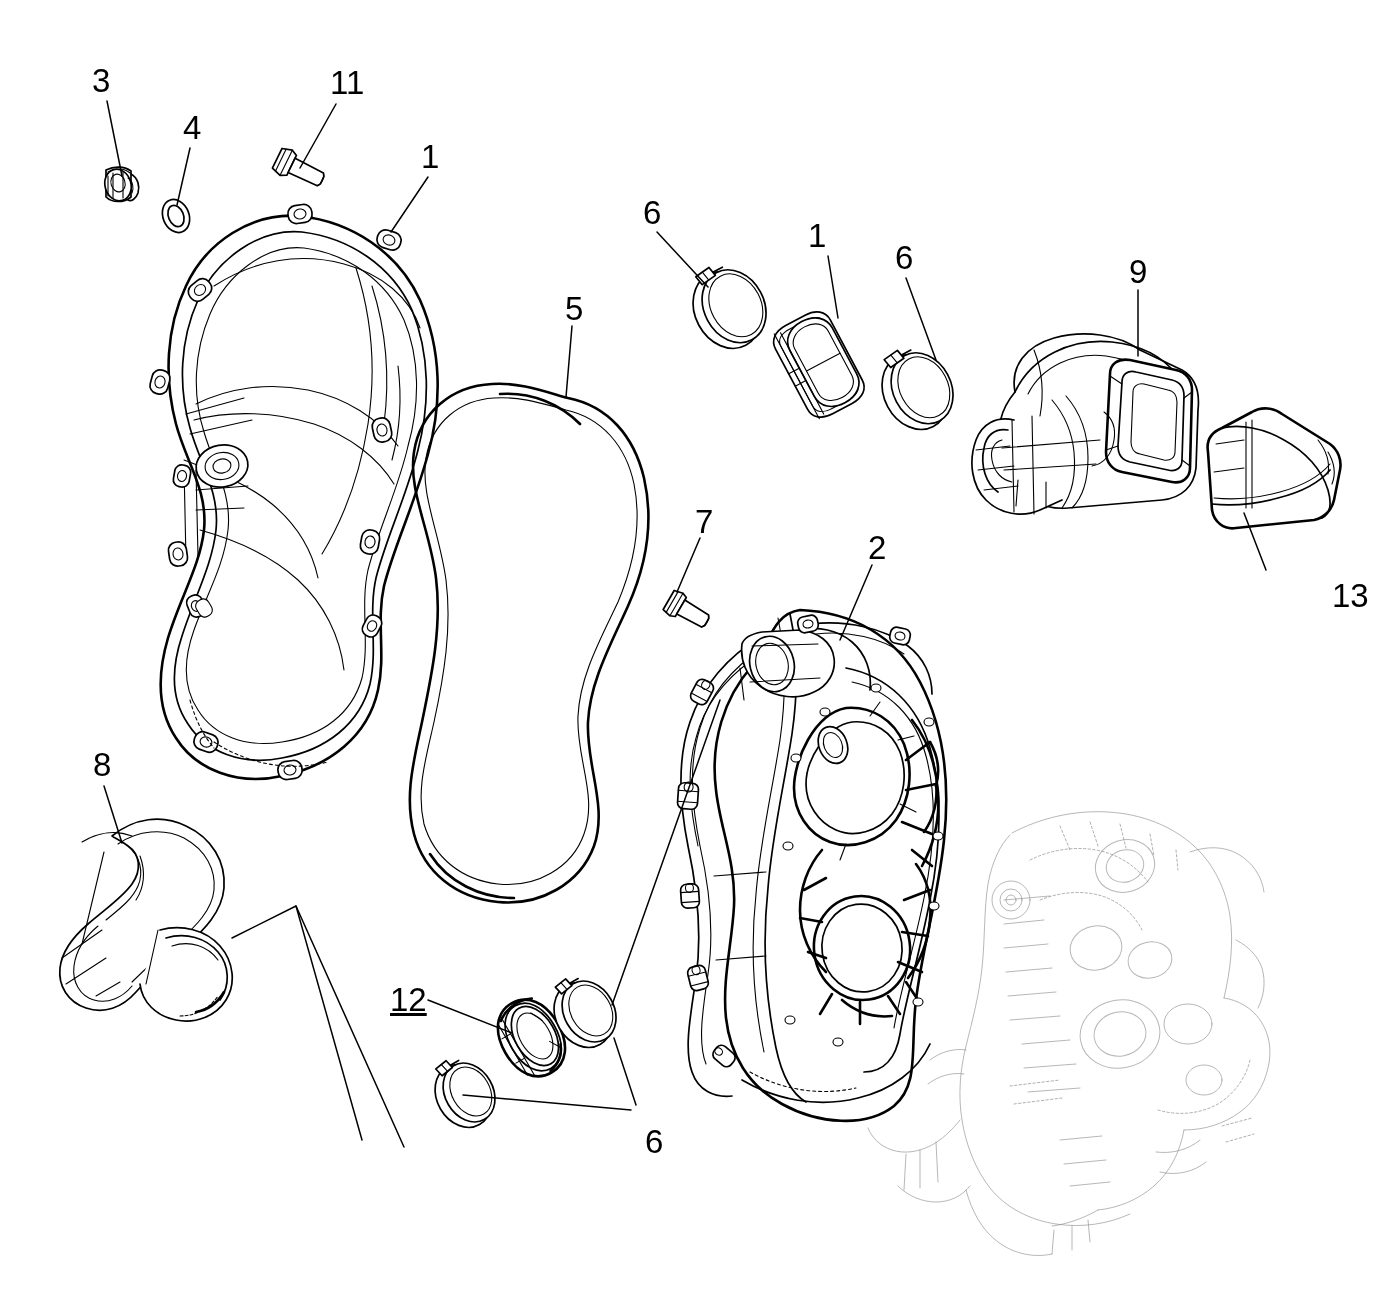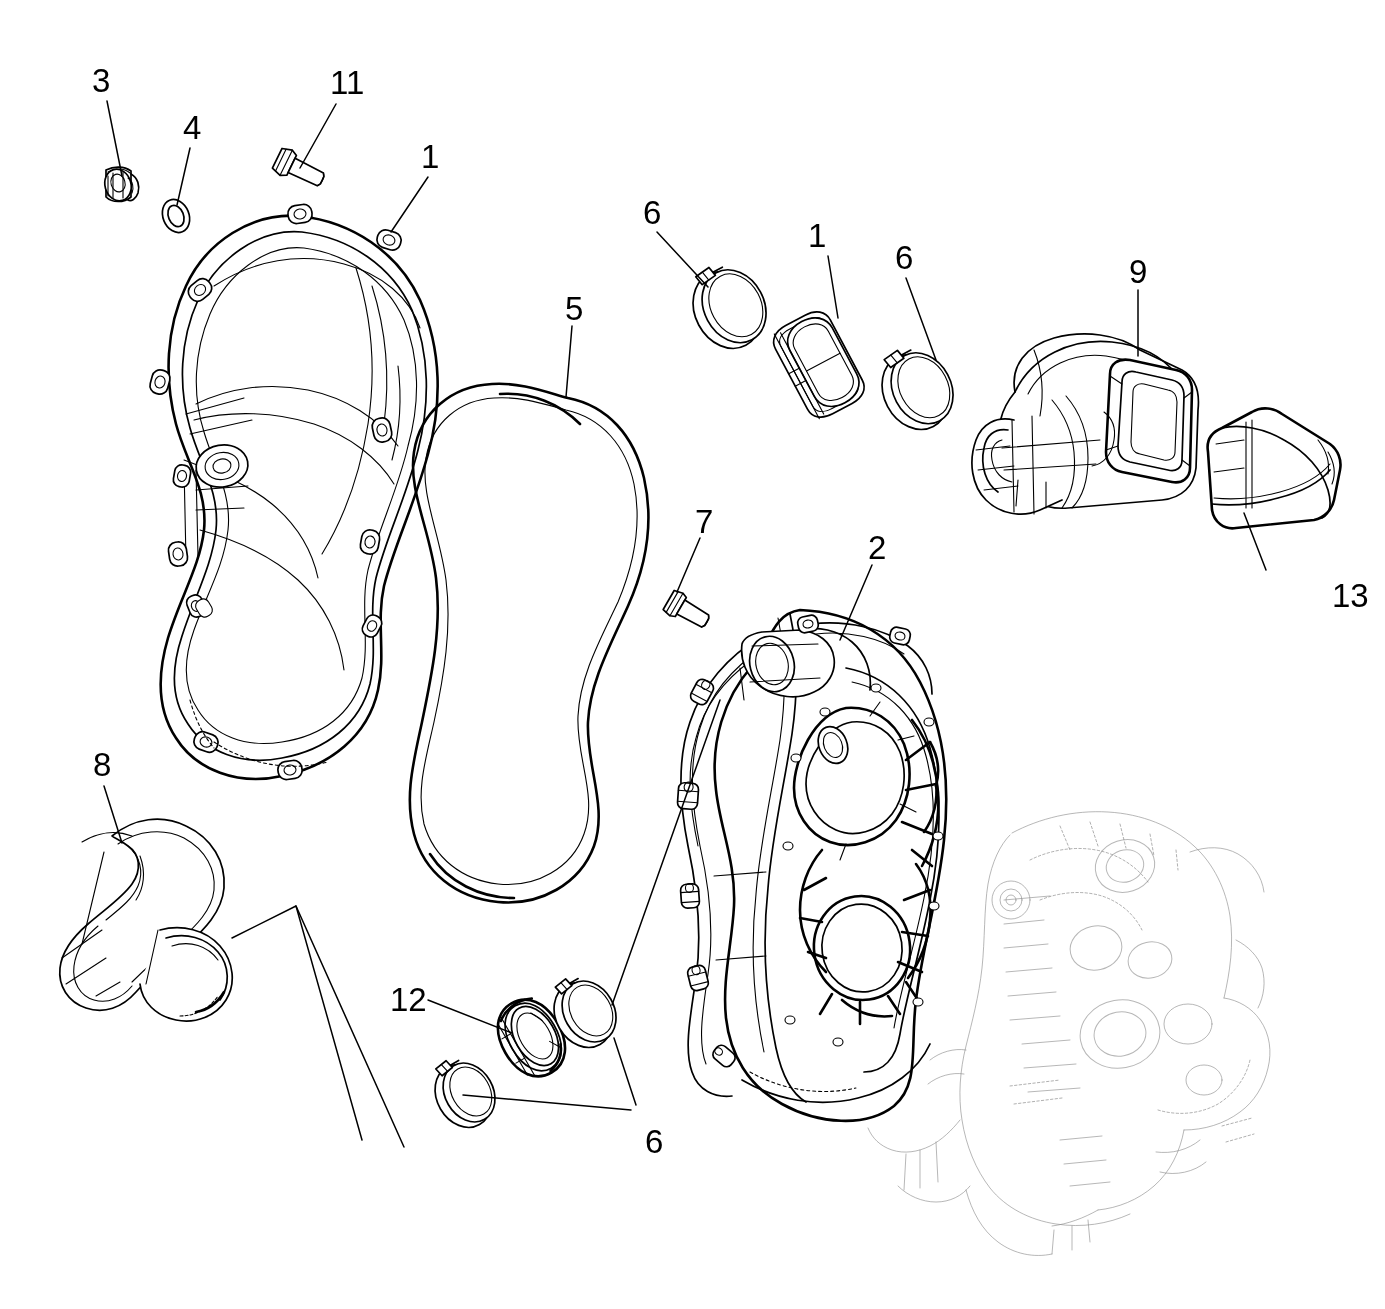--- a/index.html
+++ b/index.html
@@ -612,16 +612,16 @@
   <div class="callout-label" style="left:421px; top:140px;">1</div>
   <div class="callout-label" style="left:643px; top:196px;">6</div>
   <div class="callout-label" style="left:808px; top:219px;">1</div>
   <div class="callout-label" style="left:895px; top:241px;">6</div>
   <div class="callout-label" style="left:1129px;top:255px;">9</div>
   <div class="callout-label" style="left:565px; top:292px;">5</div>
   <div class="callout-label" style="left:695px; top:505px;">7</div>
   <div class="callout-label" style="left:868px; top:531px;">2</div>
   <div class="callout-label" style="left:1332px;top:579px;">13</div>
   <div class="callout-label" style="left:93px;  top:748px;">8</div>
-  <div class="callout-label" style="left:390px; top:983px;">12</div>
+  <div class="callout-label" style="left:390px; top:983px;text-decoration:underline;">12</div>
   <div class="callout-label" style="left:645px; top:1125px;">6</div>
 
 </div>
 
 </body></html>

